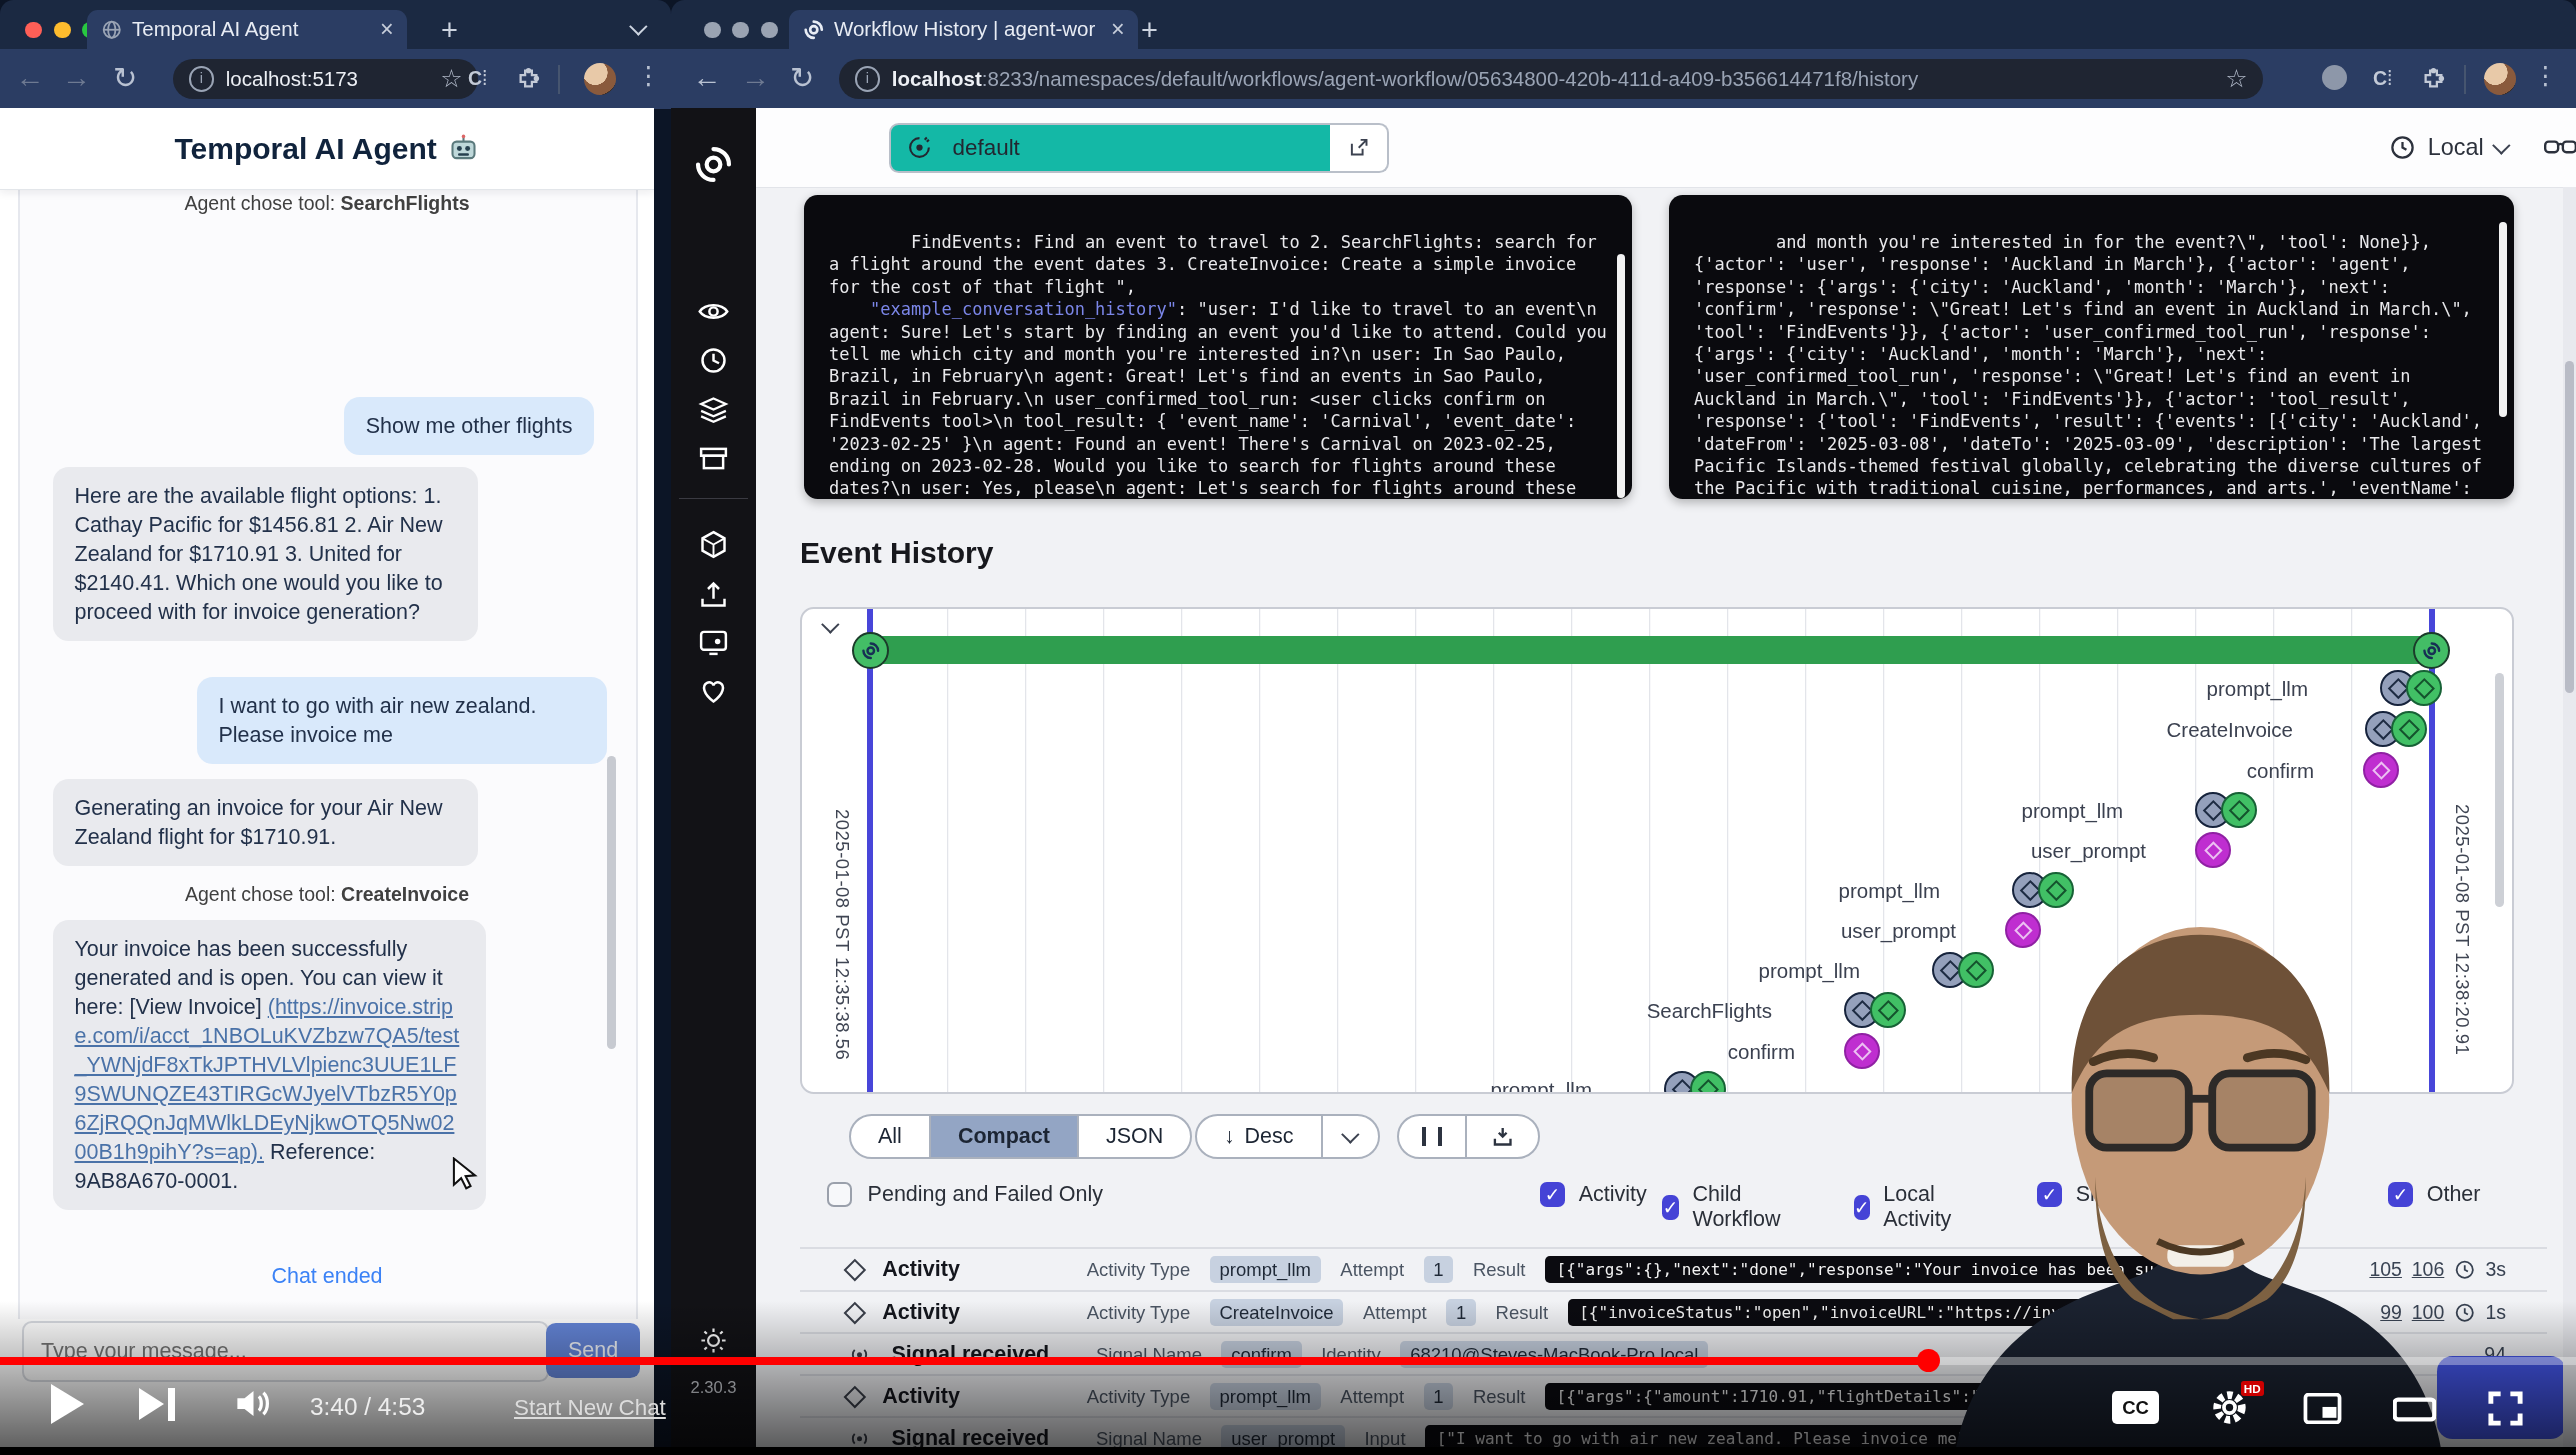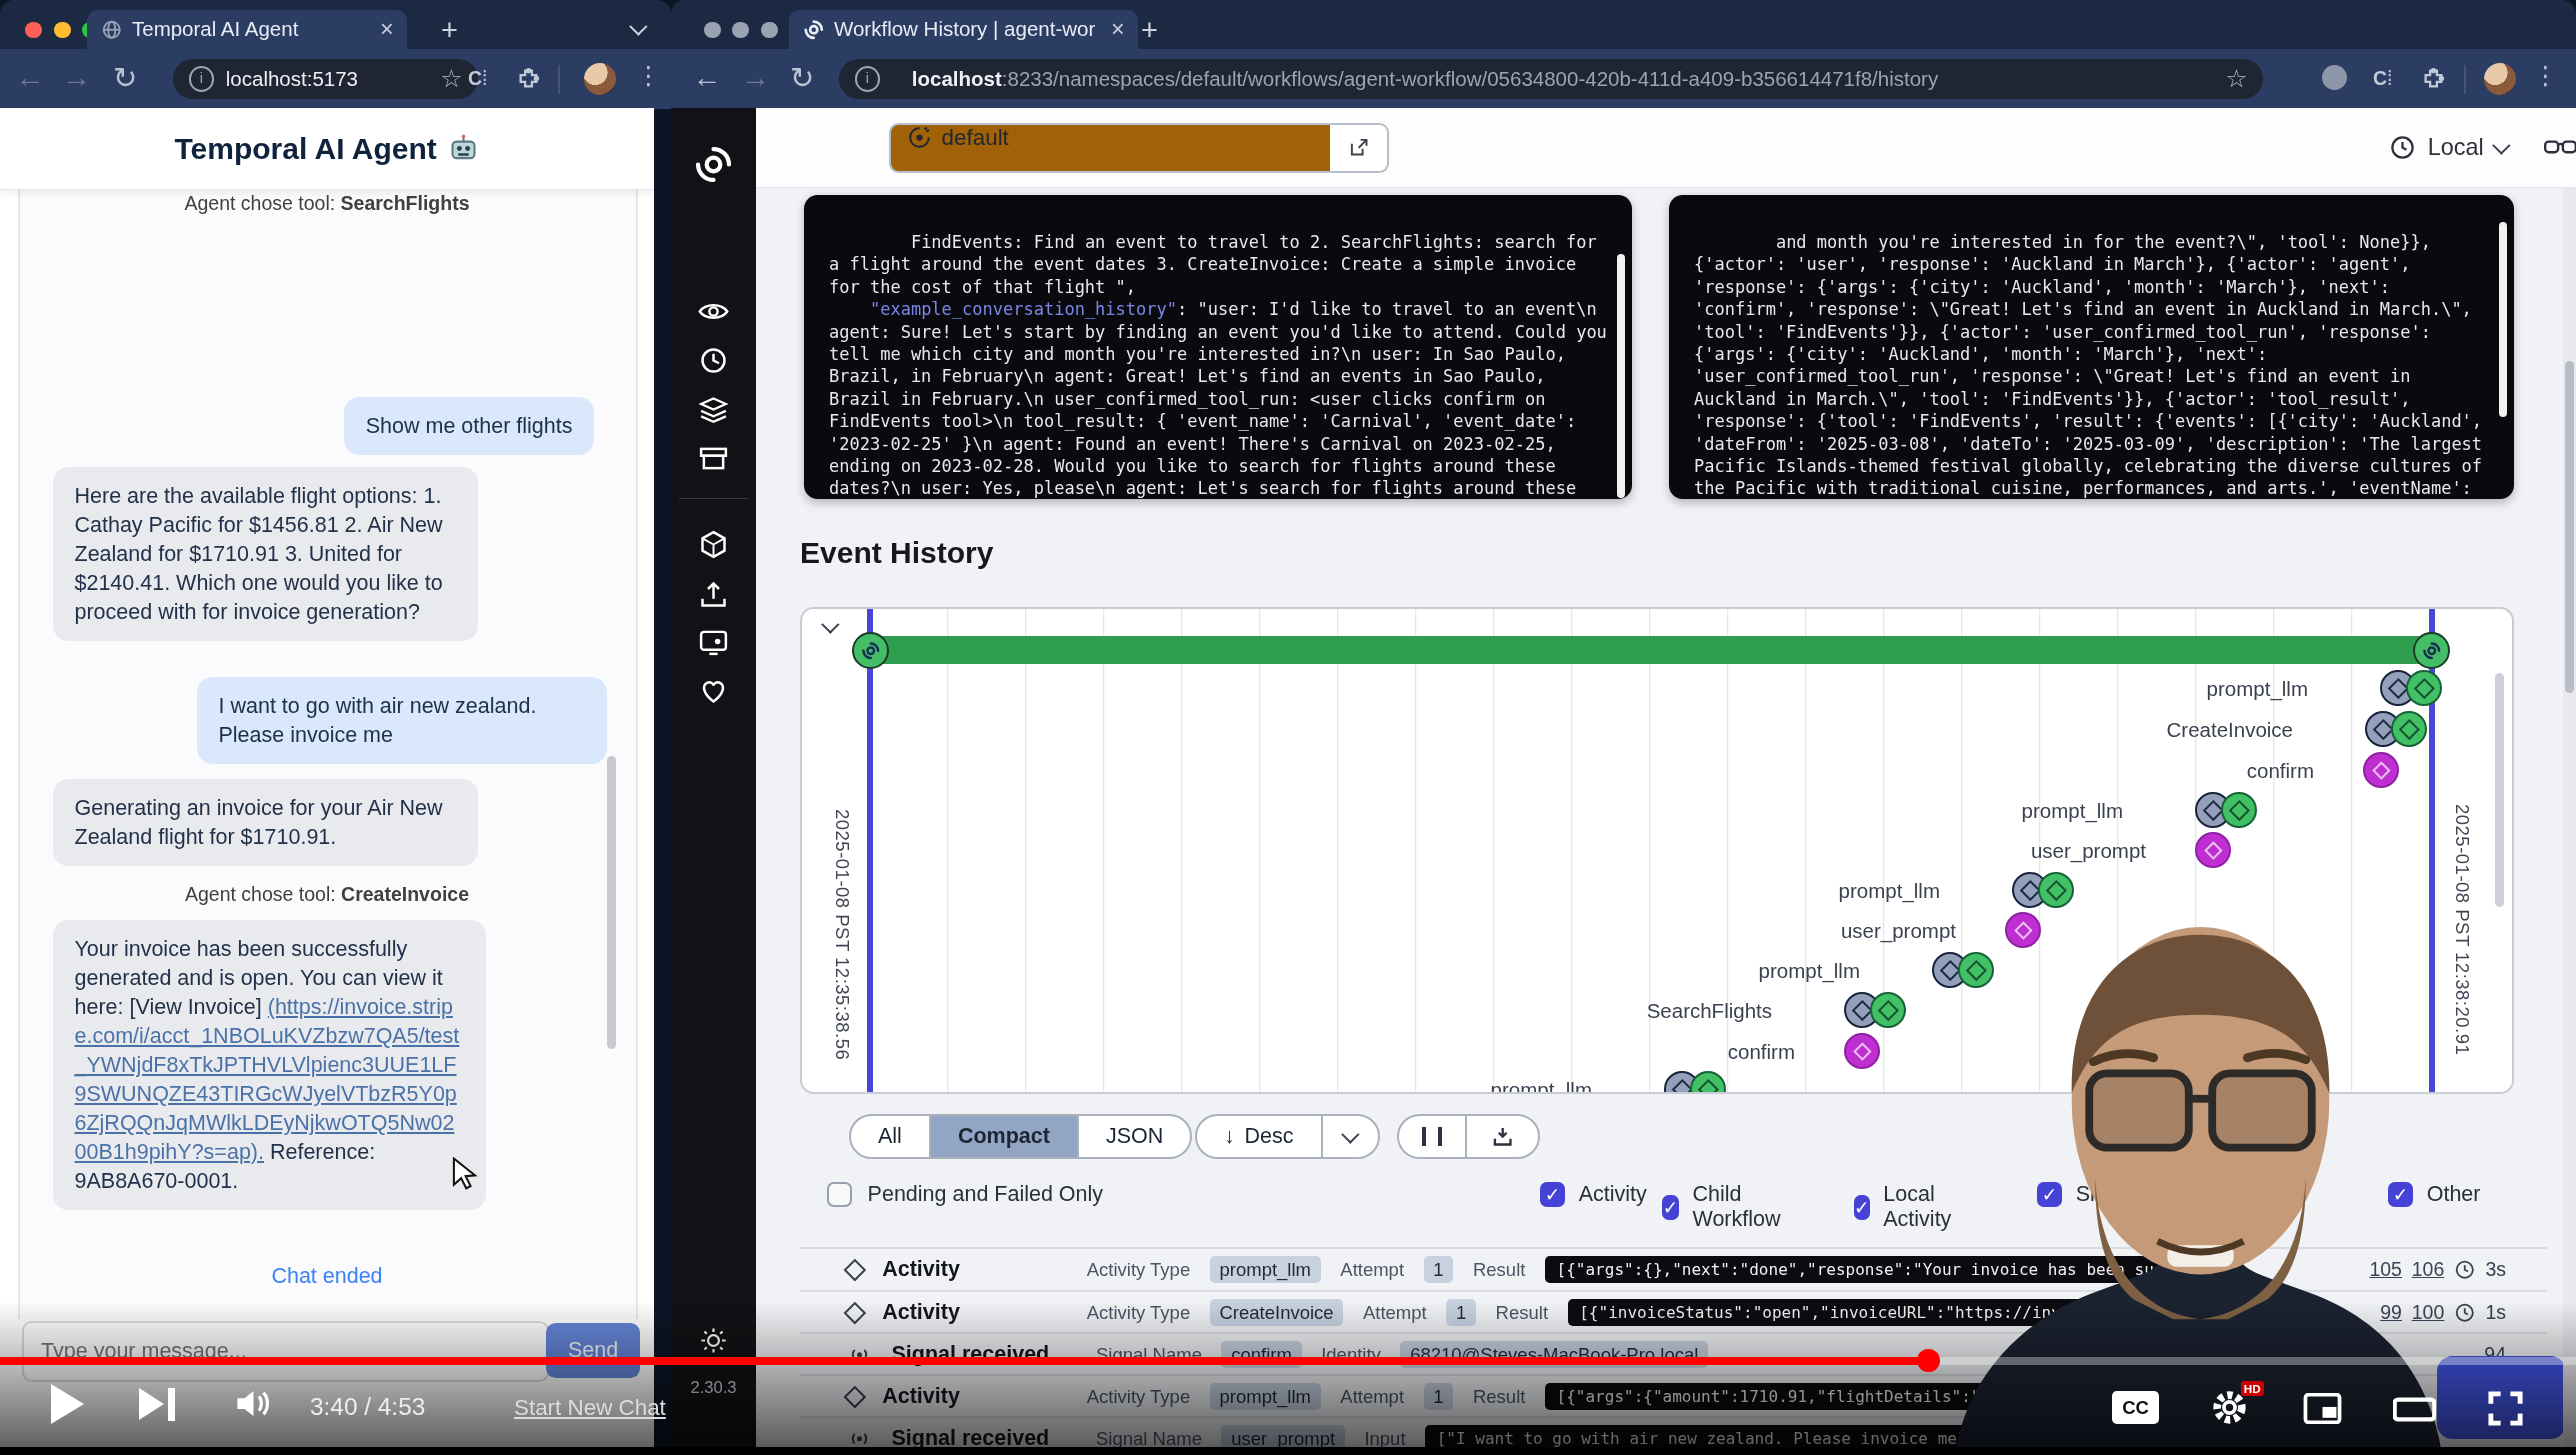--- a/index.html
+++ b/index.html
@@ -45,21 +45,21 @@
   
   .rail{position:absolute;left:0;top:0;width:85px;height:1348px;background:#121216;}
   .rail svg{display:block;margin:0 auto;}
   .rail-item{position:absolute;left:0;width:85px;text-align:center;}
   .rail-div{position:absolute;left:7.8px;width:69px;height:1px;background:#3a3a42;}
   .rail-ver{position:absolute;left:0;width:85px;text-align:center;color:#cfd2d8;font-size:16.6px;}
 
   
   .rw-content{position:absolute;left:671px;top:108px;width:1905px;height:1348px;background:#f1f2f5;overflow:hidden;}
   .rw-topbar{position:absolute;left:85px;right:0;top:0;height:79px;background:#fdfdfe;border-bottom:1px solid #e2e4e9;}
-  .ns-pill{position:absolute;left:133px;top:14.6px;width:439px;height:46px;background:#a16207;border:2px solid #b9bfc9;border-radius:9.8px 0 0 9.8px;display:flex;padding:0 15.6px;gap:10px;}
+  .ns-pill{position:absolute;left:133px;top:14.6px;width:439px;height:46px;background:#14b8a6;border:2px solid #b9bfc9;border-radius:9.8px 0 0 9.8px;display:flex;align-items:center;padding:0 15.6px;gap:21px;}
   .ns-ext{position:absolute;left:574px;top:14.6px;width:57px;height:46px;background:#fff;border:2px solid #b9bfc9;border-left:none;border-radius:0 9.8px 9.8px 0;display:flex;align-items:center;justify-content:center;}
   .ns-label{font-size:22.4px;color:#232730;flex:1;}
   .tz{position:absolute;top:0;height:79px;display:flex;align-items:center;gap:11.7px;color:#2c313c;font-size:23.4px;}
   .chev{display:inline-block;width:10.7px;height:10.7px;border-right:2.9px solid #3c4250;border-bottom:2.9px solid #3c4250;transform:rotate(45deg);margin-top:-4.9px;}
   .rw-page{position:absolute;left:85px;right:0;top:79px;bottom:0;}
   .code{position:absolute;top:7.8px;height:304px;background:#0a0a0e;border-radius:13.7px;color:#e9e9ec;
         font-family:"DejaVu Sans Mono","Liberation Mono",monospace;font-size:17px;line-height:22.4px;
         padding:13.7px 25px;white-space:pre-wrap;overflow:hidden;box-shadow:0 3.9px 9.8px rgba(0,0,0,.25);}
   .code .key{color:#7b86e8;}
   .code-scroll{position:absolute;width:7.8px;border-radius:3.9px;background:#f2f2f2;}
@@ -212,21 +212,21 @@
       <span class="tab-title" style="flex:1;">Workflow History | agent-wor</span>
       <span class="tab-x">×</span>
     </div>
     <span class="newtab" style="left:470px;">+</span>
     <div class="toolbar">
       <span class="navic abs" style="left:21.5px;top:11.7px;">←</span>
       <span class="navic dim abs" style="left:70px;top:11.7px;">→</span>
       <span class="navic abs" style="left:119px;top:11.7px;">↻</span>
       <div class="urlpill" style="left:168px;width:1393px;top:9.8px;">
         <span class="info-i">i</span>
-        <span class="urltext" style="flex:1;margin-left:20px;"><b>localhost</b><span class="urldim">:8233/namespaces/default/workflows/agent-workflow/05634800-420b-411d-a409-b356614471f8/history</span></span>
+        <span class="urltext" style="flex:1;"><b>localhost</b><span class="urldim">:8233/namespaces/default/workflows/agent-workflow/05634800-420b-411d-a409-b356614471f8/history</span></span>
         <span class="star">☆</span>
       </div>
       <span class="abs" style="left:1651px;top:15.6px;width:25px;height:25px;border-radius:50%;background:#8d97a9;"></span>
       <span class="exticon abs" style="left:1702px;top:17.6px;">C<span style="font-weight:300;">⁞</span></span>
       <svg class="abs" style="left:1749px;top:15.6px;" width="27" height="27" viewBox="0 0 24 24">
           <path d="M5 9h4V5h6v4h4v6h-4v4H9v-4H5z" fill="none" stroke="#c3cad7" stroke-width="2"></path>
           <circle cx="12" cy="5" r="2.4" fill="#c3cad7"></circle>
           <circle cx="19" cy="12" r="2.4" fill="#c3cad7"></circle>
         </svg>
       <span class="vdiv abs" style="left:1793px;top:15.6px;"></span>

